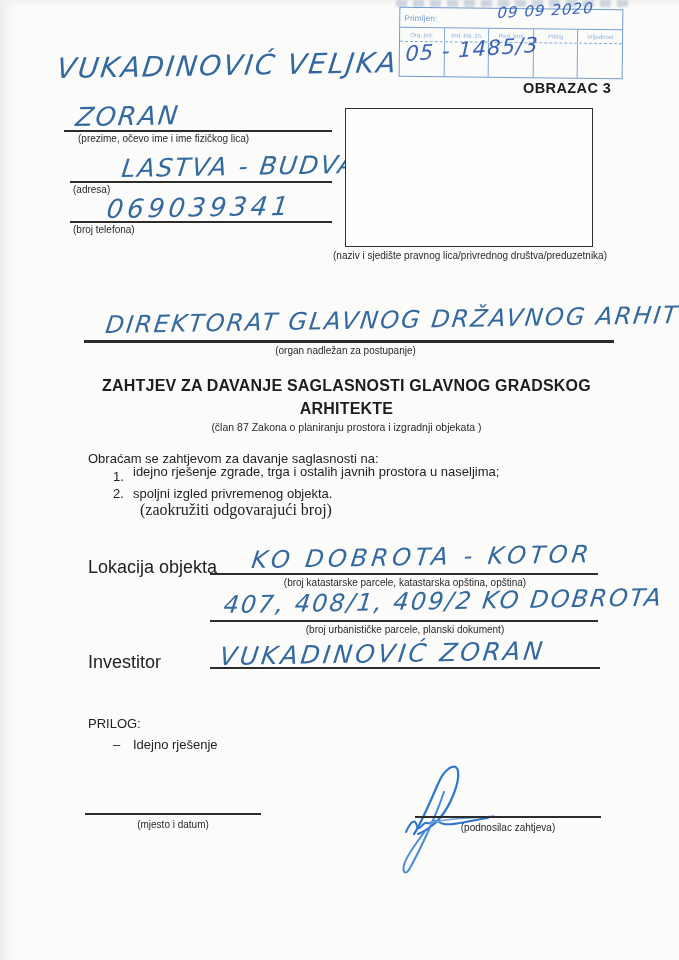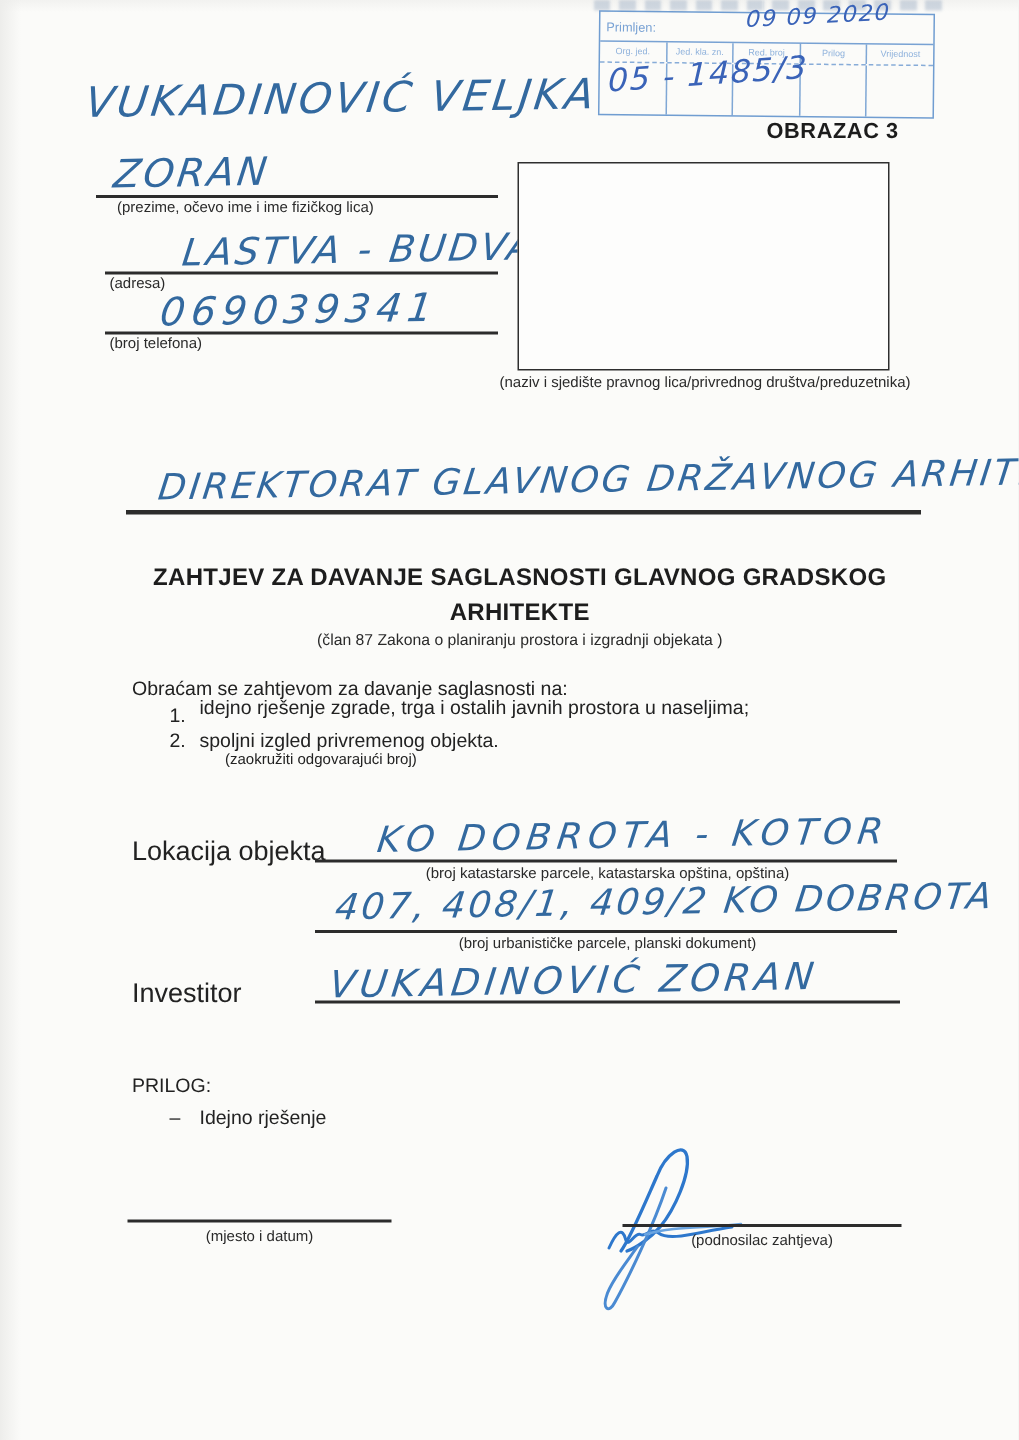--- a/index.html
+++ b/index.html
@@ -85,51 +85,52 @@
       <div class="cell"></div>
       <div class="cell"></div>
       <div class="cell"></div>
       <div class="cell"></div>
       <div class="cell"></div>
     </div>
   </div>
   <div class="abs hand hand-dark" style="left:497px;top:4px;font-size:15px;letter-spacing:1px;transform:skewX(-6deg) rotate(-3deg);">09 09 2020</div>
   <div class="abs hand hand-dark" style="left:405px;top:42px;font-size:21px;letter-spacing:1px;transform:skewX(-6deg) rotate(-4deg);">05 - 1485/3</div>
 
-  <div class="abs obrazac" style="left:511px;top:80px;">OBRAZAC 3</div>
+  <div class="abs obrazac" style="left:523px;top:80px;">OBRAZAC 3</div>
 
   <div class="abs hand" style="left:55px;top:52px;font-size:28px;letter-spacing:2px;">VUKADINOVIĆ VELJKA</div>
   <div class="abs hand" style="left:74px;top:102px;font-size:26px;letter-spacing:2px;">ZORAN</div>
   <div class="abs fline" style="left:64px;top:130px;width:268px;"></div>
   <div class="abs caption" style="left:78px;top:133px;">(prezime, očevo ime i ime fizičkog lica)</div>
 
   <div class="abs hand" style="left:120px;top:154px;font-size:25px;letter-spacing:2px;">LASTVA - BUDVA</div>
   <div class="abs fline" style="left:70px;top:181px;width:262px;"></div>
   <div class="abs caption" style="left:73px;top:184px;">(adresa)</div>
 
   <div class="abs hand" style="left:105px;top:194px;font-size:26px;letter-spacing:4px;">069039341</div>
   <div class="abs fline" style="left:70px;top:221px;width:262px;"></div>
   <div class="abs caption" style="left:73px;top:224px;">(broj telefona)</div>
 
   <div class="abs bigbox" style="left:345px;top:108px;width:246px;height:137px;"></div>
   <div class="abs caption caption-c" style="left:322px;top:250px;width:296px;font-size:10px;">(naziv i sjedište pravnog lica/privrednog društva/preduzetnika)</div>
 
   <div class="abs hand" style="left:104px;top:311px;font-size:24px;letter-spacing:2px;">DIREKTORAT GLAVNOG DRŽAVNOG ARHITEKTE</div>
   <div class="abs fline" style="left:84px;top:340px;width:530px;height:2.5px;"></div>
+  <div class="abs caption caption-c" style="left:0;top:345px;width:679px;padding-left:12px;box-sizing:border-box;">(organ nadležan za postupanje)</div>
 
   <div class="abs title" style="left:0;top:377px;width:679px;padding-left:14px;box-sizing:border-box;">ZAHTJEV ZA DAVANJE SAGLASNOSTI GLAVNOG GRADSKOG</div>
   <div class="abs title" style="left:0;top:400px;width:679px;padding-left:14px;box-sizing:border-box;">ARHITEKTE</div>
   <div class="abs subtitle" style="left:0;top:421px;width:679px;padding-left:14px;box-sizing:border-box;">(član 87 Zakona o planiranju prostora i izgradnji objekata )</div>
 
   <div class="abs body-text" style="left:88px;top:451px;">Obraćam se zahtjevom za davanje saglasnosti na:</div>
   <div class="abs list-num" style="left:113px;top:469px;">1.</div>
   <div class="abs body-text" style="left:133px;top:464px;">idejno rješenje zgrade, trga i ostalih javnih prostora u naseljima;</div>
   <div class="abs list-num" style="left:113px;top:486px;">2.</div>
   <div class="abs body-text" style="left:133px;top:486px;">spoljni izgled privremenog objekta.</div>
-  <div class="abs body-text" style="left:150px;top:501px;font-size:10px;">(zaokružiti odgovarajući broj)</div>
+  <div class="abs body-text" style="left:140px;top:501px;font-size:16px;font-family:Liberation Serif, serif;">(zaokružiti odgovarajući broj)</div>
 
   <div class="abs label" style="left:88px;top:557px;">Lokacija objekta</div>
   <div class="abs hand" style="left:250px;top:546px;font-size:24px;letter-spacing:4px;">KO DOBROTA - KOTOR</div>
   <div class="abs fline" style="left:210px;top:573px;width:388px;"></div>
   <div class="abs caption caption-c" style="left:210px;top:577px;width:390px;">(broj katastarske parcele, katastarska opština, opština)</div>
 
   <div class="abs hand" style="left:222px;top:591px;font-size:24px;letter-spacing:2px;">407, 408/1, 409/2   KO DOBROTA</div>
   <div class="abs fline" style="left:210px;top:620px;width:388px;"></div>
   <div class="abs caption caption-c" style="left:210px;top:624px;width:390px;">(broj urbanističke parcele, planski dokument)</div>
 

